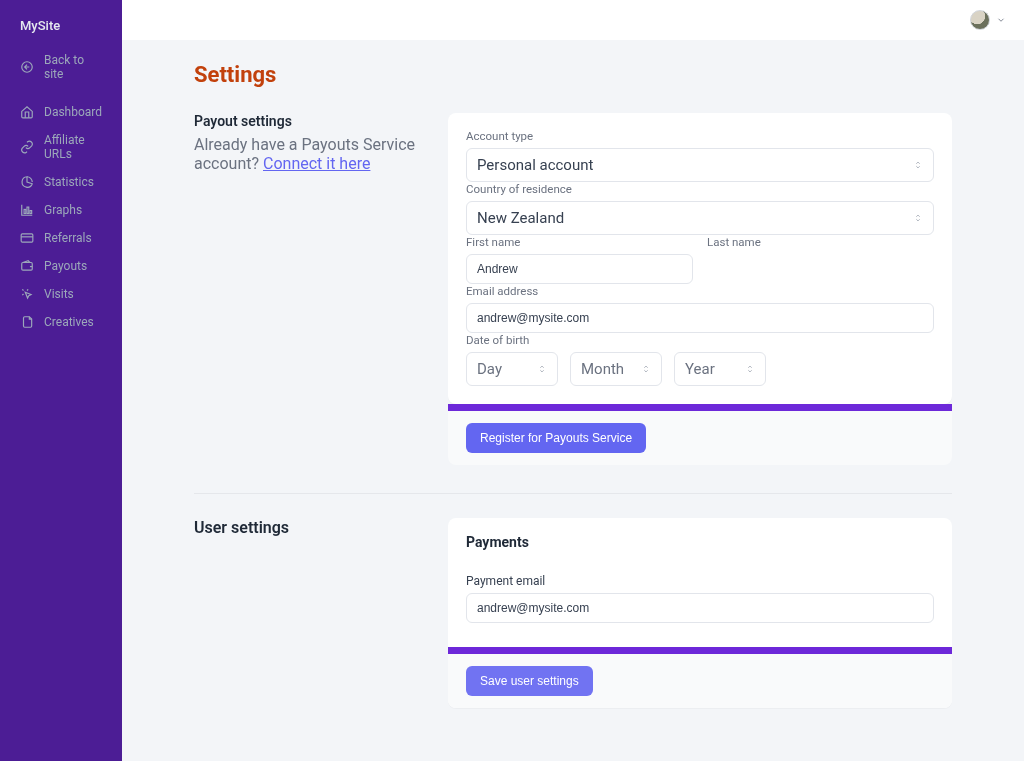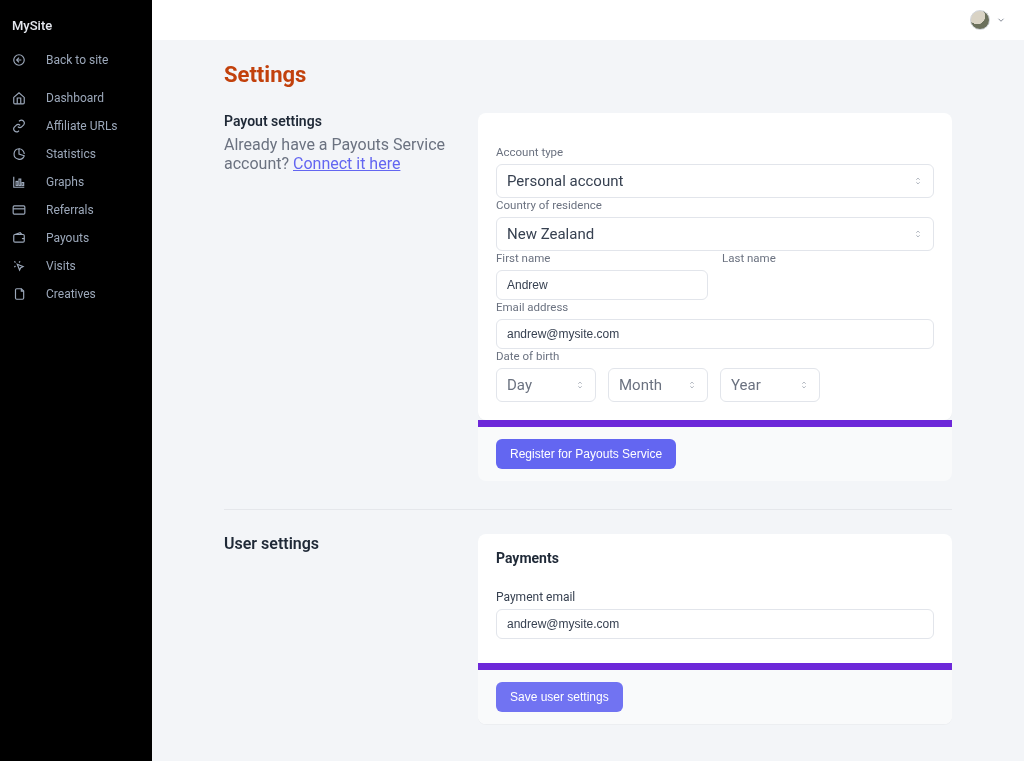--- a/index.html
+++ b/index.html
@@ -8,37 +8,37 @@
       background: #f3f5f8;
       color: #1f2937;
       width: 1024px;
       height: 761px;
       overflow: hidden;
       display: flex;
     }
 
     
     .sidebar {
-      width: 152px;
-      background: #000000;
+      width: 122px;
+      background: #4c1d95;
       color: #9ca8ba;
       flex-shrink: 0;
-      padding: 14px 0;
+      padding: 14px 8px;
       font-size: 12px;
     }
     .site-name {
       color: #e5e8ef;
       font-size: 13px;
       font-weight: 500;
       padding: 4px 12px 14px 12px;
     }
     .nav-item {
       display: flex;
       align-items: center;
-      gap: 20px;
+      gap: 10px;
       padding: 6px 12px;
       margin: 0;
       cursor: pointer;
     }
     .nav-item + .nav-item { margin-top: 2px; }
     .nav-item span.label { color: #9ca8ba; }
     .nav-item svg { width: 14px; height: 14px; flex-shrink: 0; stroke: #9ca8ba; }
     .nav-group { margin-top: 12px; }
 
     
@@ -104,21 +104,21 @@
       padding: 12px 18px;
       border-radius: 0 0 8px 8px;
     }
 
     label.fl {
       display: block;
       font-size: 11.5px;
       color: #6b7280;
       margin-bottom: 5px;
     }
-    label.fl.first { margin-top: 16px; }
+    label.fl.first { margin-top: 0; }
     label.fl.dark { color: #374151; font-size: 12px; margin-top:0; }
 
     .input, .select {
       width: 100%;
       border: 1px solid #e2e5eb;
       border-radius: 6px;
       padding: 7px 10px;
       font-size: 12px;
       color: #374151;
       background: #fff;
@@ -128,21 +128,21 @@
       justify-content: space-between;
       align-items: center;
       cursor: pointer;
     }
     .select .val { color: #374151; font-size: 15px; }
     .select.ph .val { color: #6b7280; }
     .updn { width: 10px; height: 12px; stroke:#9ca3af; }
 
     .row2 { display: grid; grid-template-columns: 1fr 1fr; gap: 14px; }
     .row3 { display: flex; gap: 12px; }
-    .row3 .select { width: 100px; }
+    .row3 .select { width: 92px; }
 
     .btn {
       display: inline-block;
       background: #6366f1;
       color: #fff;
       font-size: 12px;
       font-weight: 500;
       border: none;
       border-radius: 6px;
       padding: 8px 14px;

